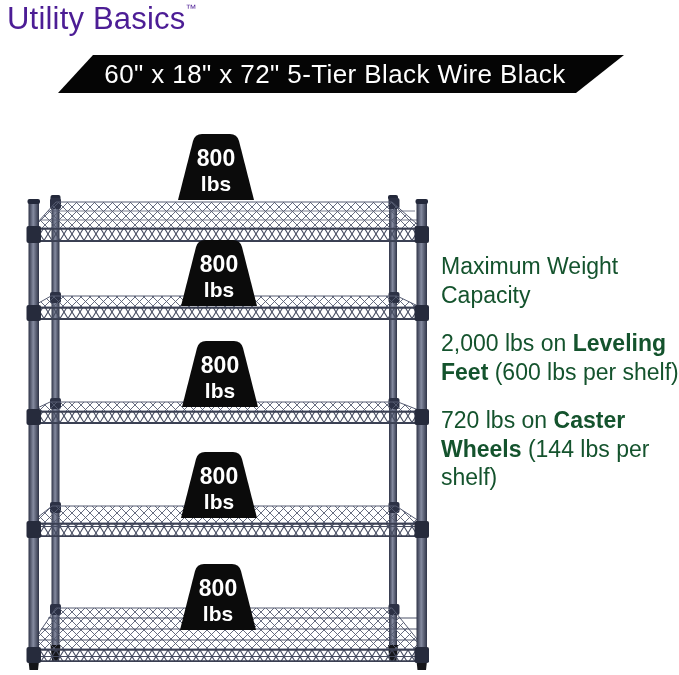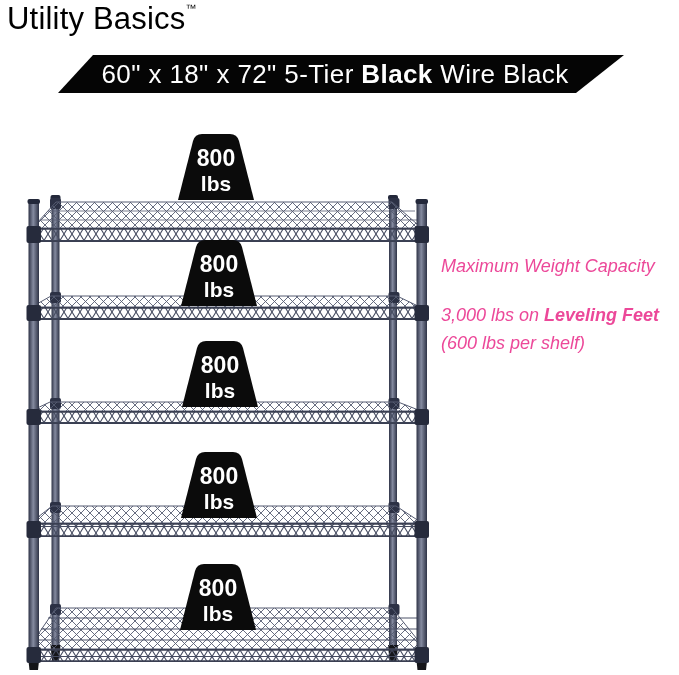--- a/index.html
+++ b/index.html
@@ -3,40 +3,40 @@
 <meta charset="utf-8">
 <style>
   html,body{margin:0;padding:0;}
   body{
     width:679px;height:675px;position:relative;overflow:hidden;
     background:#ffffff;font-family:"Liberation Sans",sans-serif;
   }
   
   .logo{
     position:absolute;left:7px;top:1px;
-    font-size:31px;color:#000000;letter-spacing:.2px;
+    font-size:31px;color:#4c1d95;letter-spacing:.2px;
     font-weight:400;
   }
   .logo .tm{font-size:11px;vertical-align:top;position:relative;top:1px;letter-spacing:0;}
   
   .banner{
     position:absolute;left:58px;top:55px;width:566px;height:38px;
     background:#050505;
     clip-path:polygon(35px 0,566px 0,518px 100%,0 100%);
     display:flex;align-items:center;justify-content:center;
   }
   .banner .btxt{
     color:#ffffff;font-size:26px;font-weight:500;letter-spacing:.4px;
     white-space:nowrap;transform:translateX(-6px);
   }
-  .banner .btxt b{font-weight:700;}
+  .banner .btxt b{font-weight:400;}
   
   .info{
     position:absolute;left:441px;top:252px;width:238px;
-    font-size:18px;line-height:28.5px;color:#ec4899;font-style:italic;
+    font-size:23px;line-height:28.5px;color:#14532d;
   }
   .info p{margin:0 0 20px 0;}
   .info b{font-weight:700;}
   
   .rack-svg{position:absolute;left:0;top:0;width:679px;height:675px;}
   .weight-text{fill:#ffffff;font-family:"Liberation Sans",sans-serif;font-weight:700;text-anchor:middle;}
 </style>
 </head>
 <body>
 
@@ -167,14 +167,15 @@
     <g>
       <path d="M180,630 L195,571 Q197,564 204,564 L232,564 Q239,564 241,571 L256,630 Z" fill="#0b0b0b"></path>
       <text class="weight-text" x="218" y="596" font-size="23">800</text>
       <text class="weight-text" x="218" y="621" font-size="21">lbs</text>
     </g>
   </g>
 </svg>
 
 <div class="info">
   <p>Maximum Weight Capacity</p>
-  <p><span>3,000 lbs on </span><b>Leveling Feet</b><span> (600 lbs per shelf)</span></p>
+  <p><span>2,000 lbs on </span><b>Leveling Feet</b><span> (600 lbs per shelf)</span></p>
+  <p><span>720 lbs on </span><b>Caster Wheels</b><span> (144 lbs per shelf)</span></p>
 </div>
 
 </body></html>

